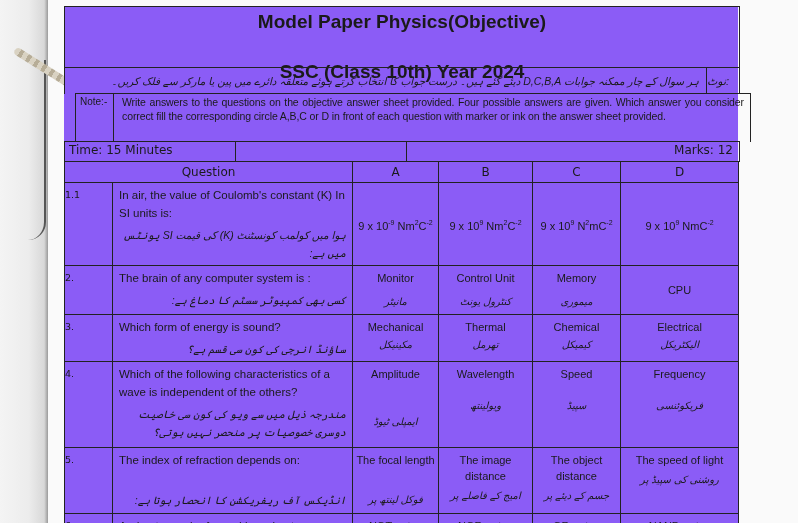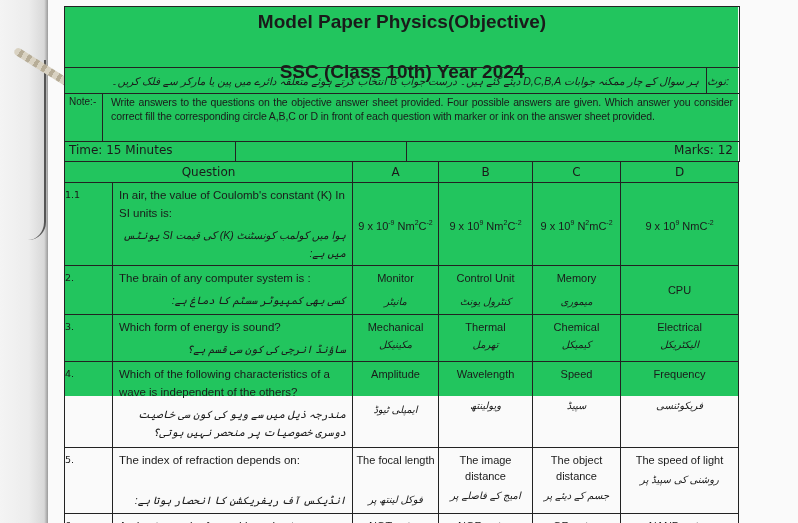--- a/index.html
+++ b/index.html
@@ -1,27 +1,27 @@
 <!DOCTYPE html>
 <html><head>
 <meta charset="utf-8">
 <style>
   html, body { margin:0; padding:0; }
   body { width:798px; height:523px; overflow:hidden; background:#fafafa; position:relative; font-family:"Liberation Sans", sans-serif; color:#1a1a1a; }
   .left-page { position:absolute; left:0; top:0; width:48px; height:523px; background:linear-gradient(90deg,#f4f4f4 0%,#ececec 60%,#d8d8d8 92%,#9a9a9a 100%); }
   .left-edge { position:absolute; left:28px; top:60px; width:16px; height:180px; border-right:2px solid #555; border-bottom-right-radius:30px; }
   .string { position:absolute; left:15px; top:46px; width:90px; height:8px; background:repeating-linear-gradient(90deg,#d9d2c2 0 5px,#b7ad97 5px 9px); transform:rotate(32deg); transform-origin:left center; border-radius:4px; }
-  .paper { position:absolute; left:64px; top:6px; width:674px; height:390px; background:#22c55e; }
+  .paper { position:absolute; left:64px; top:6px; width:674px; height:517px; background:#8b5cf6; }
   .title-box { position:absolute; left:0; top:0; width:674px; height:60px; border:1.5px solid #222; border-bottom:none; }
   .t1 { position:absolute; left:0; width:100%; top:4px; text-align:center; font-weight:bold; font-size:19px; }
   .t2 { position:absolute; left:0; width:100%; top:34px; text-align:center; font-weight:bold; font-size:19px;margin-top:20px; }
   .urdu-row { position:absolute; left:0; top:61px; width:674px; height:26px; border:1.5px solid #222; border-bottom:none;font-style:italic; }
   .urdu-label { position:absolute; right:0; top:0; width:32px; height:26px; border-left:1px solid #222; font-size:11px; text-align:left; line-height:26px; }
   .urdu-text { position:absolute; right:40px; top:0; font-size:10.5px; line-height:26px; direction:rtl; }
-  .note-row { position:absolute; left:0; top:87px; width:674px; height:48px; border:1.5px solid #222; border-bottom:none; }
+  .note-row { position:absolute; left:11px; top:87px; width:674px; height:48px; border:1.5px solid #222; border-bottom:none; }
   .note-label { position:absolute; left:0; top:0; width:38px; height:48px; border-right:1px solid #222; font-size:10px; padding:2px 0 0 4px; box-sizing:border-box; }
   .note-text { position:absolute; left:46px; right:6px; top:1px; font-size:10.5px; line-height:14px; text-align:justify; font-family:"Liberation Sans", sans-serif; letter-spacing:-0.1px; }
   .time-row { position:absolute; left:0; top:135px; width:674px; height:20px; border:1.5px solid #222; border-bottom:none; }
   .time-text { position:absolute; left:4px; top:1px; font-size:12px; font-family:"DejaVu Sans", sans-serif; }
   .time-mid { position:absolute; left:170px; top:0; width:170px; height:20px; border-left:1px solid #222; border-right:1px solid #222; }
   .marks-text { position:absolute; right:6px; top:1px; font-size:12px; font-family:"DejaVu Sans", sans-serif; }
   table.qtable { position:absolute; left:0; top:155px; width:674px; border-collapse:collapse; table-layout:fixed; }
   .qtable td, .qtable th { border:1.3px solid #222; vertical-align:top; padding:0; }
   .qtable th { font-weight:normal; font-size:12px; font-family:"DejaVu Sans", sans-serif; height:20px; text-align:center; vertical-align:middle; }
   .qnum { font-size:9.5px; text-align:left; padding-top:6px !important; font-family:"DejaVu Sans", sans-serif; }
@@ -116,21 +116,21 @@
         <td class="opt"><span>Chemical</span><span class="ou" style="margin-top:2px">کیمیکل</span></td>
         <td class="opt"><span>Electrical</span><span class="ou" style="margin-top:2px">الیکٹریکل</span></td>
       </tr>
 
       <tr style="height:86px">
         <td class="qnum">4.</td>
         <td class="qcell">
           <span>Which of the following characteristics of a wave is independent of the others?</span>
           <span class="qurdu">مندرجہ ذیل میں سے ویو کی کون سی خاصیت دوسری خصوصیات پر منحصر نہیں ہوتی؟</span>
         </td>
-        <td class="opt"><span>Amplitude</span><span class="ou" style="margin-top:20px">ایمپلی ٹیوڈ</span></td>
+        <td class="opt"><span>Amplitude</span><span class="ou" style="margin-top:32px">ایمپلی ٹیوڈ</span></td>
         <td class="opt"><span>Wavelength</span><span class="ou" style="margin-top:16px">ویولینتھ</span></td>
         <td class="opt"><span>Speed</span><span class="ou" style="margin-top:16px">سپیڈ</span></td>
         <td class="opt"><span>Frequency</span><span class="ou" style="margin-top:16px">فریکوئنسی</span></td>
       </tr>
 
       <tr style="height:66px">
         <td class="qnum">5.</td>
         <td class="qcell">
           <span>The index of refraction depends on:</span>
           <span class="qurdu" style="margin-top:22px">انڈیکس آف ریفریکشن کا انحصار ہوتا ہے:</span>

